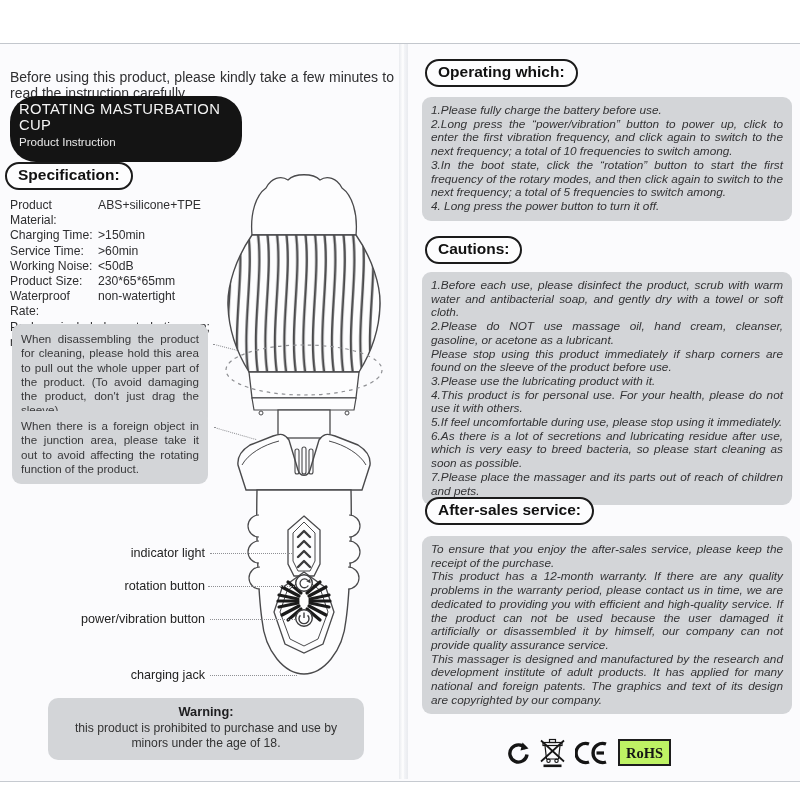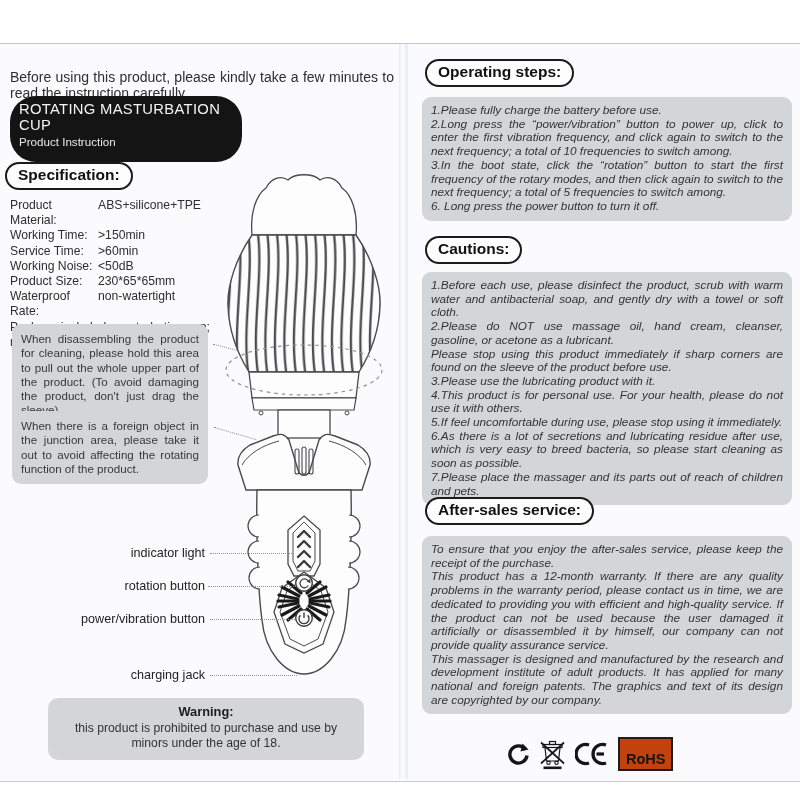--- a/index.html
+++ b/index.html
@@ -60,22 +60,22 @@
   .graybox p{margin:0;font-style:italic;}
   .gb1{left:422px;top:97px;}
   .gb2{left:422px;top:272px;}
   .gb3{left:422px;top:536px;}
   .ph1{left:425px;top:59px;}
   .ph2{left:425px;top:236px;}
   .ph3{left:425px;top:497px;}
   .spec-pill{left:5px;top:162px;}
   .cert-row{left:506px;top:737px;display:flex;align-items:center;gap:9px;}
   .rohs{
-    border:2px solid #1d1d1d;padding:12px 6px 2px 6px;
-    font-weight:700;font-size:14.5px;color:#151515;background:#c2410c;
+    border:2px solid #1d1d1d;padding:4px 6px 2px 6px;
+    font-weight:700;font-size:14.5px;color:#151515;background:#bef264;font-family:Liberation Serif, serif;
   }
   svg{display:block;}
   .device{left:215px;top:172px;}
 </style>
 </head>
 <body>
 
 <div class="sheet"></div>
 <div class="seam"></div>
 
@@ -87,21 +87,21 @@
 </div>
 
 <div class="abs spec-pill pill">Specification:</div>
 
 <div class="abs specs">
   <div class="spec-row">
       <span class="spec-label">Product Material:</span>
       <span class="spec-value">ABS+silicone+TPE</span>
     </div>
   <div class="spec-row">
-      <span class="spec-label">Working Time:</span>
+      <span class="spec-label">Charging Time:</span>
       <span class="spec-value">&gt;150min</span>
     </div>
   <div class="spec-row">
       <span class="spec-label">Service Time:</span>
       <span class="spec-value">&gt;60min</span>
     </div>
   <div class="spec-row">
       <span class="spec-label">Working Noise:</span>
       <span class="spec-value">&lt;50dB</span>
     </div>
@@ -214,26 +214,26 @@
 <div class="abs dots" style="left:210px;top:619px;width:85px"></div>
 
 <div class="abs dev-label" style="top:668px">charging jack</div>
 <div class="abs dots" style="left:210px;top:675px;width:87px"></div>
 
 <div class="abs warning-box">
   <div class="wt">Warning:</div>
   <div class="wb">this product is prohibited to purchase and use by minors under the age of 18.</div>
 </div>
 
-<div class="abs pill ph1">Operating steps:</div>
+<div class="abs pill ph1">Operating which:</div>
 <div class="abs graybox gb1">
   <p>1.Please fully charge the battery before use.</p>
   <p>2.Long press the “power/vibration” button to power up, click to enter the first vibration frequency, and click again to switch to the next frequency; a total of 10 frequencies to switch among.</p>
   <p>3.In the boot state, click the “rotation” button to start the first frequency of the rotary modes, and then click again to switch to the next frequency; a total of 5 frequencies to switch among.</p>
-  <p>6. Long press the power button to turn it off.</p>
+  <p>4. Long press the power button to turn it off.</p>
 </div>
 
 <div class="abs pill ph2">Cautions:</div>
 <div class="abs graybox gb2">
   <p>1.Before each use, please disinfect the product, scrub with warm water and antibacterial soap, and gently dry with a towel or soft cloth.</p>
   <p>2.Please do NOT use massage oil, hand cream, cleanser, gasoline, or acetone as a lubricant.</p>
   <p>Please stop using this product immediately if sharp corners are found on the sleeve of the product before use.</p>
   <p>3.Please use the lubricating product with it.</p>
   <p>4.This product is for personal use. For your health, please do not use it with others.</p>
   <p>5.If feel uncomfortable during use, please stop using it immediately.</p>

